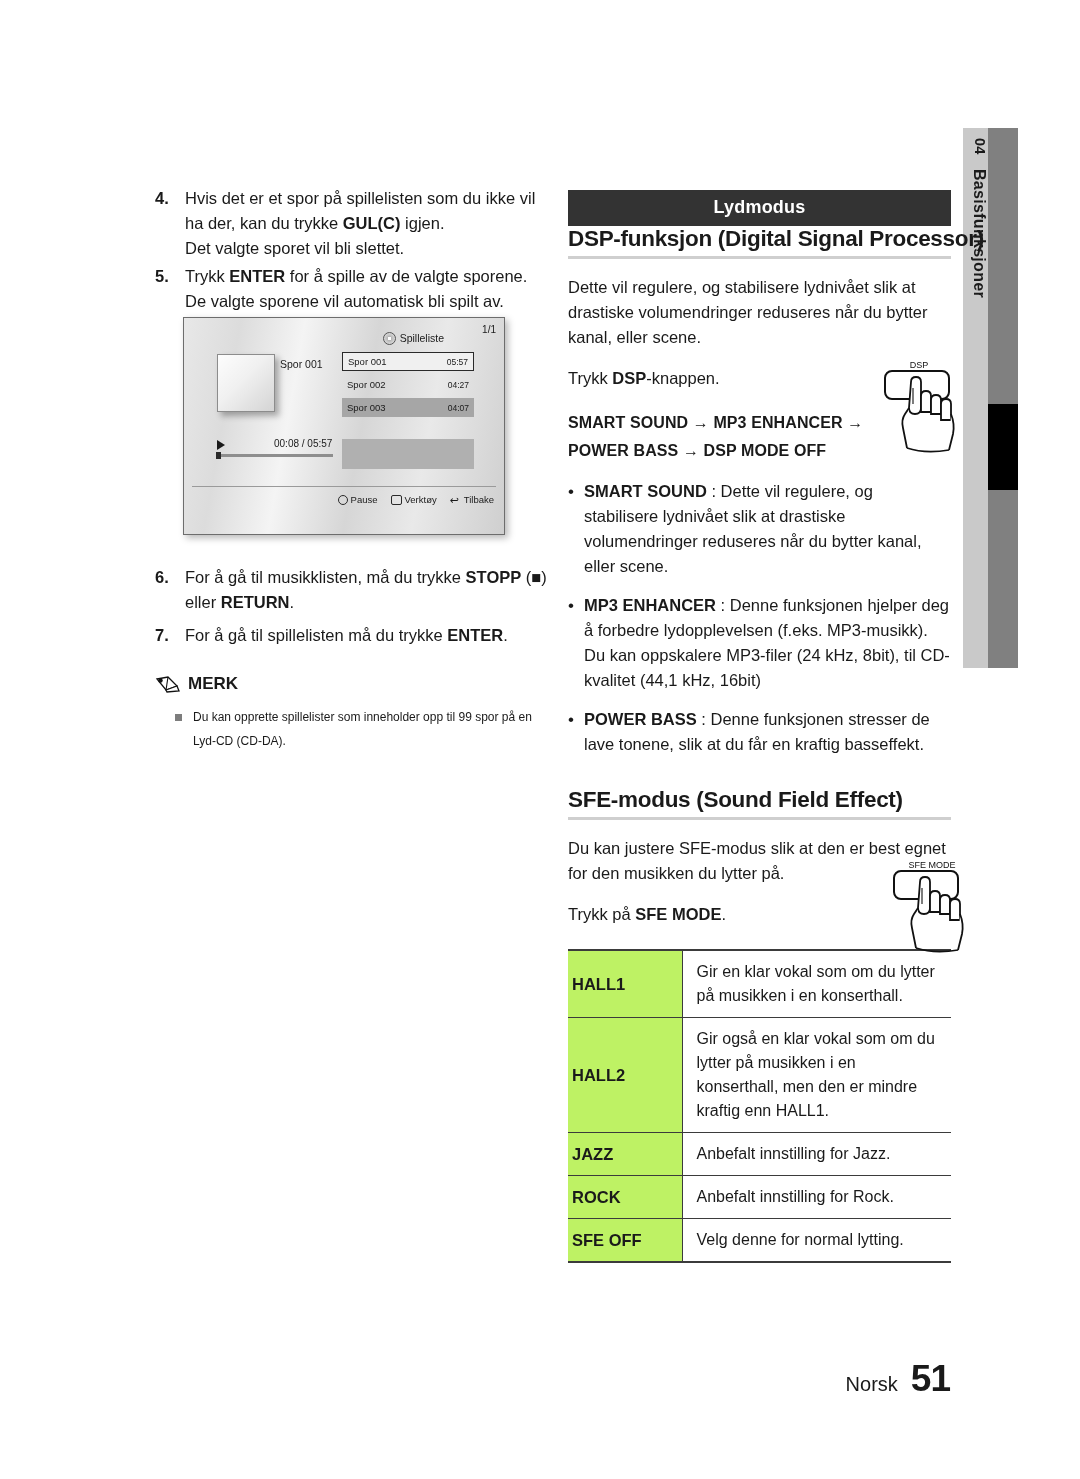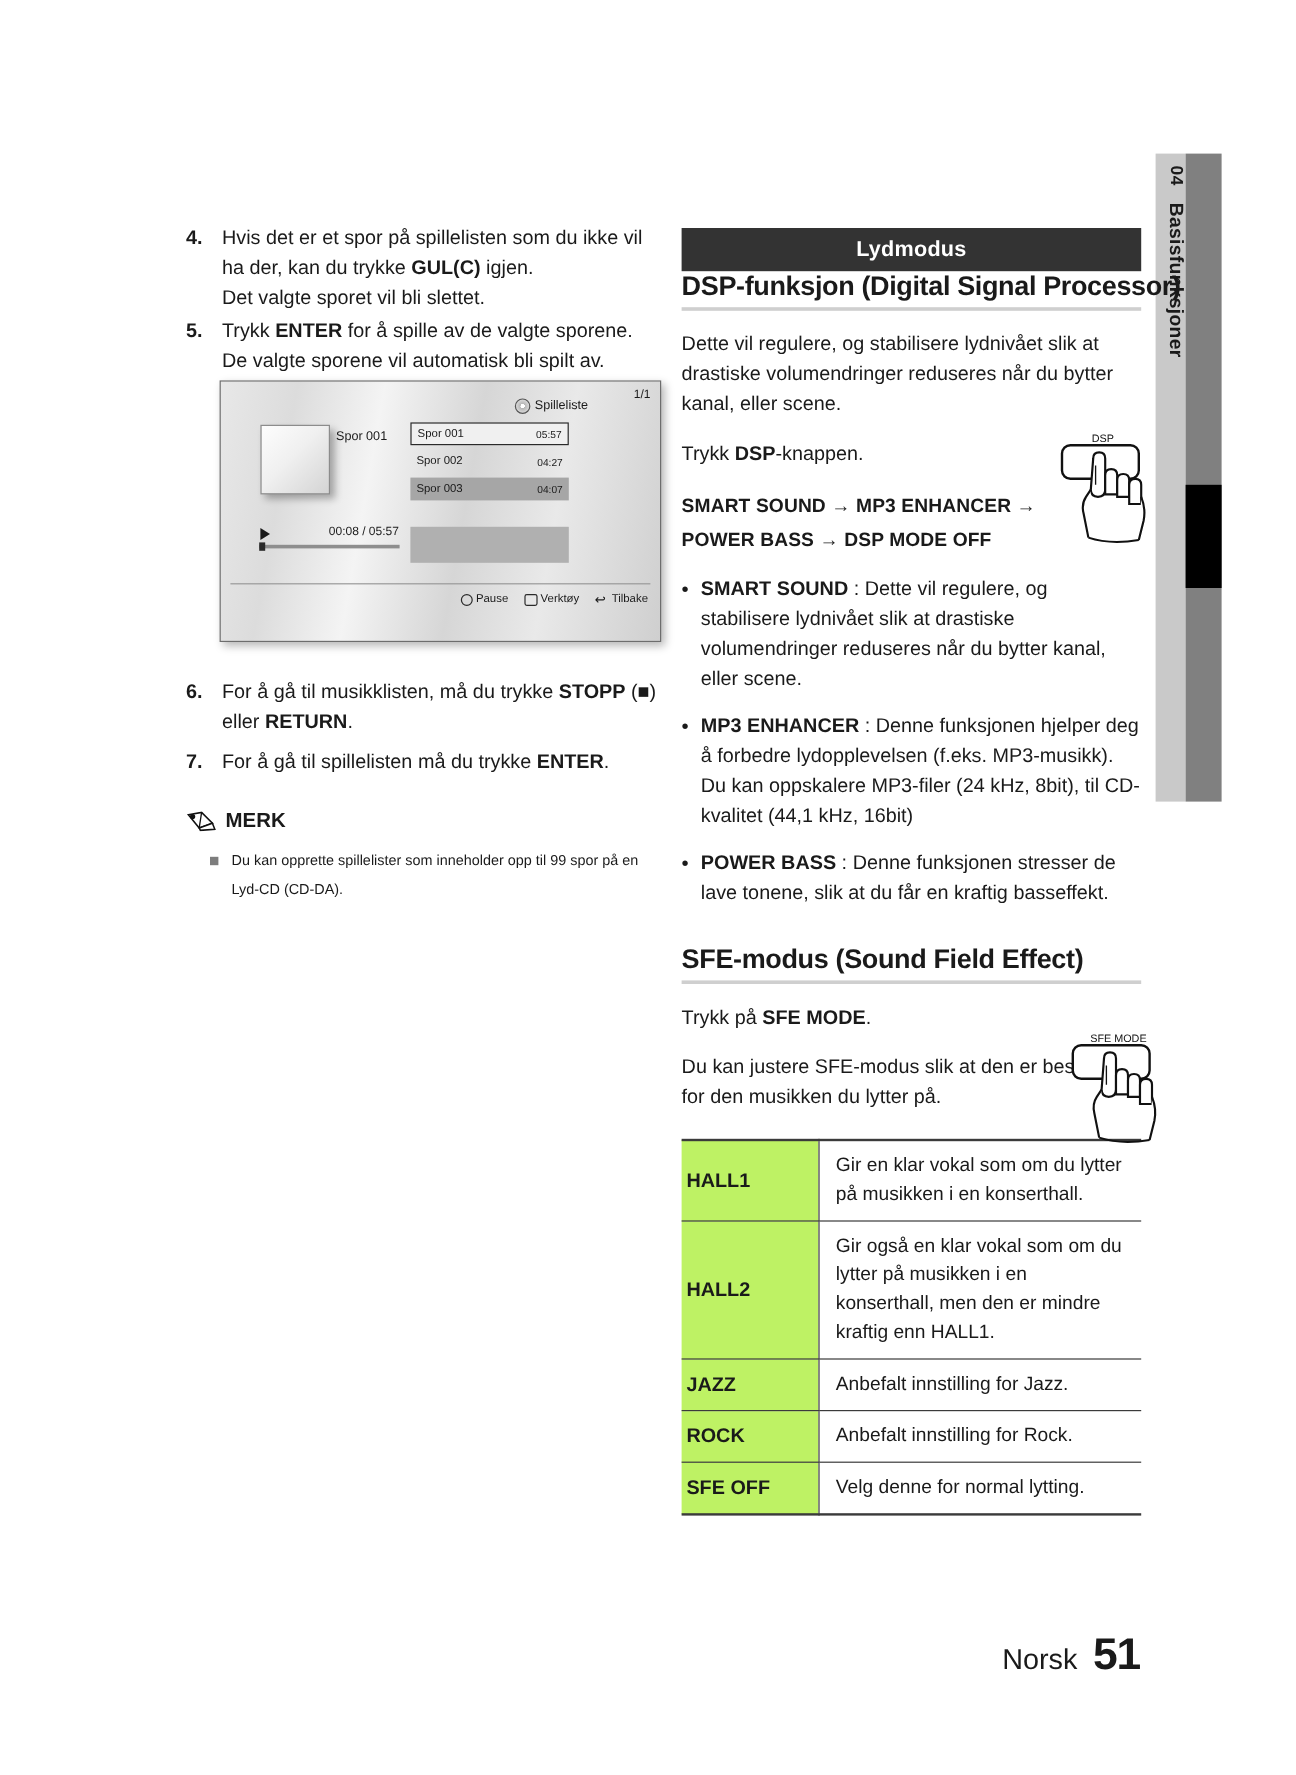--- a/index.html
+++ b/index.html
@@ -88,21 +88,21 @@
   }
   .num-body { flex: 1; }
   .num-body .sub { display: block; }
 
   b, strong { font-weight: bold; }
 
   
   #playlist-shot {
     position: relative;
     margin-left: 28px;
-    width: 368px;
+    width: 322px;
     height: 218px;
     border: 1.5px solid #6d6d6d;
     background: linear-gradient(100deg,#e8e8e8 0%,#dcdcdc 16%,#f4f4f4 34%,#d6d6d6 55%,#e9e9e9 74%,#cfcfcf 100%);
     box-shadow: 3px 3px 7px rgba(0,0,0,0.28);
     overflow: hidden;
   }
   #shot-topbar {
     position: absolute;
     top: 10px; left: 0; right: 0;
     height: 20px;
@@ -332,21 +332,21 @@
 
   
   #footer {
     position: absolute;
     right: 130px;
     top: 1358px;
     display: flex;
     align-items: baseline;
     gap: 13px;
   }
-  #footer-lang { font-size: 24px; }
+  #footer-lang { font-size: 20px; }
   #footer-page { font-size: 37px; font-weight: bold; letter-spacing: -1px; }
 </style>
 </head>
 <body>
 
 <div id="side-tab">
   <div id="side-tab-inner">
     <span id="side-tab-num">04</span>
     <span id="side-tab-label">Basisfunksjoner</span>
   </div>
@@ -476,23 +476,23 @@
   </div>
 
   <div class="bullet-item">
     <span class="bullet-dot">•</span>
     <span><b>POWER BASS</b><span> : </span><span>Denne funksjonen stresser de lave tonene, slik at du får en kraftig basseffekt.</span></span>
   </div>
 
   <div class="sec-title" style="margin-top:30px">SFE-modus (Sound Field Effect)</div>
   <div class="sec-rule"></div>
 
+  <div class="body-p">Du kan justere SFE-modus slik at den er best egnet for den musikken du lytter på.</div>
+
   <div class="body-p"><span>Trykk på </span><b>SFE MODE</b><span>.</span></div>
-
-  <div class="body-p">Du kan justere SFE-modus slik at den er best egnet for den musikken du lytter på.</div>
 
   <table id="sfe-table">
     <tbody>
         <tr>
       <td class="sfe-name">HALL1</td>
       <td class="sfe-desc">Gir en klar vokal som om du lytter på musikken i en konserthall.</td>
     </tr>
     <tr>
       <td class="sfe-name">HALL2</td>
       <td class="sfe-desc">Gir også en klar vokal som om du lytter på musikken i en konserthall, men den er mindre kraftig enn HALL1.</td>

